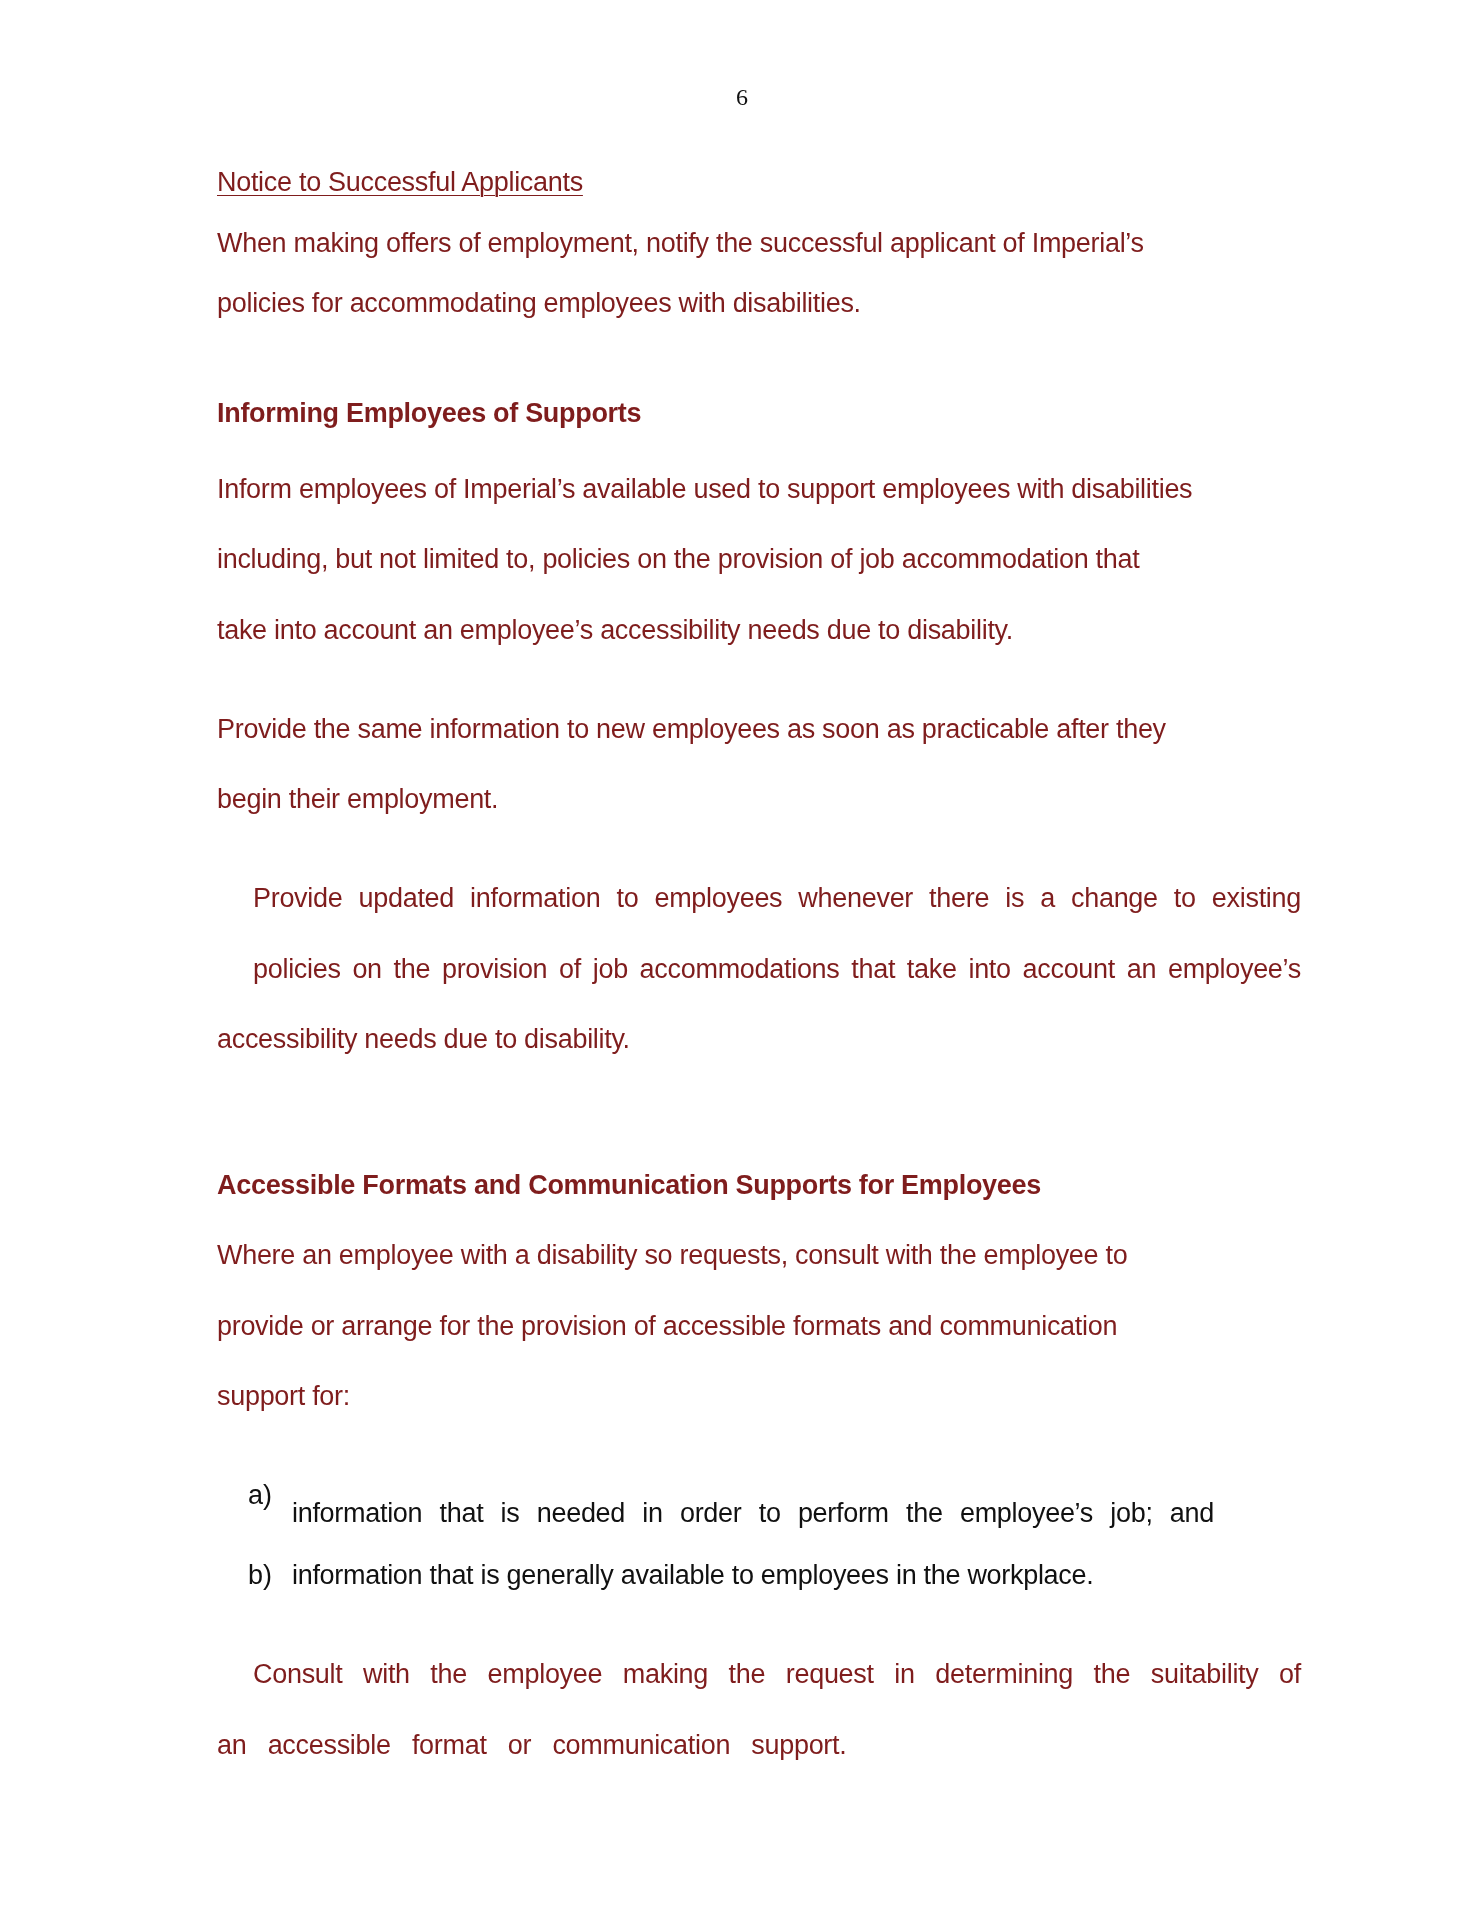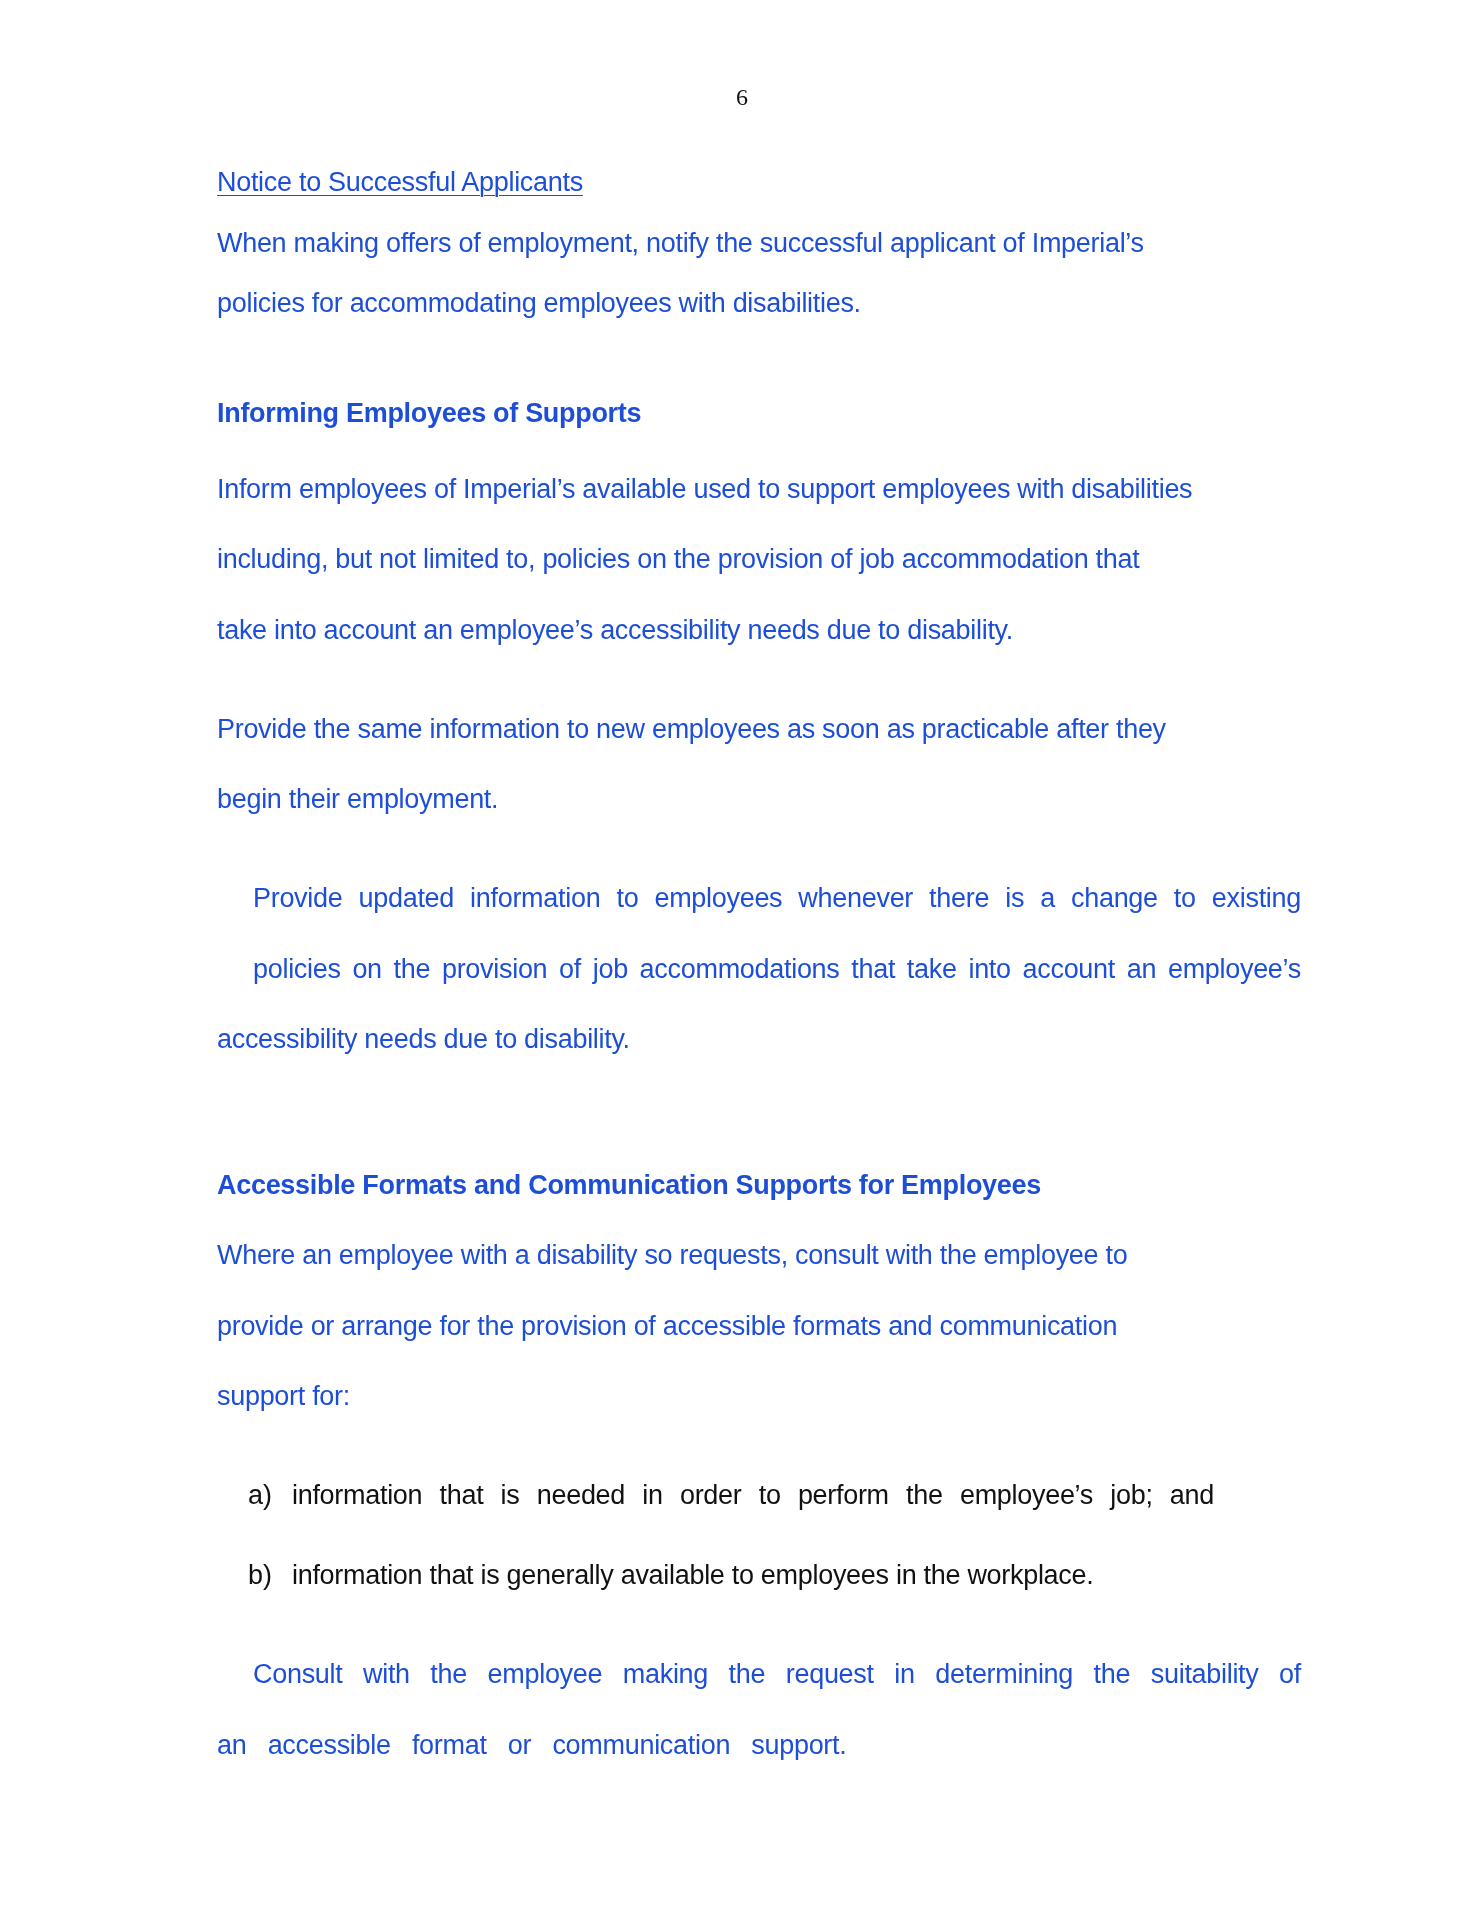--- a/index.html
+++ b/index.html
@@ -1,27 +1,27 @@
 <!DOCTYPE html>
 <html><head>
 <meta charset="utf-8">
 <style>
   html, body { margin: 0; padding: 0; background: #ffffff; }
   body { width: 1484px; height: 1920px; position: relative; overflow: hidden; }
   .page { position: absolute; left: 0; top: 0; width: 1484px; height: 1920px; background: #fff; color: #111; }
   .pagenum { position: absolute; top: 84px; left: 0; width: 1484px; text-align: center;
     font-family: "Liberation Serif", serif; font-size: 24px; color: #111; }
   .line { position: absolute; left: 217px; font-family: "Liberation Sans", sans-serif;
-    font-size: 27px; color: #1d4ed8; white-space: nowrap; letter-spacing: -0.3px; }
+    font-size: 27px; color: #7f1d1d; white-space: nowrap; letter-spacing: -0.3px; }
   .u { text-decoration: underline; text-underline-offset: 4px; text-decoration-thickness: 1px; }
   .b { font-weight: bold; }
   .just { width: 1048px; text-align: justify; text-align-last: justify; white-space: normal; margin-left: 36px; }
   .li-mark { position: absolute; left: 248px; font-family: "Liberation Sans", sans-serif; font-size: 27px; color:#111; }
   .li-text { position: absolute; left: 292px; font-family: "Liberation Sans", sans-serif; font-size: 27px; color:#111; white-space: nowrap; letter-spacing: -0.3px; }
-  .li-just { width: 922px; text-align: justify; text-align-last: justify; white-space: normal; }
+  .li-just { width: 922px; text-align: justify; text-align-last: justify; white-space: normal; margin-top: 18px; }
 </style>
 </head>
 <body>
 
 <div class="page">
   <div class="pagenum">6</div>
 
   <div class="line u" style="top:167px">Notice to Successful Applicants</div>
   <div class="line" style="top:228px">When making offers of employment, notify the successful applicant of Imperial’s</div>
   <div class="line" style="top:288px">policies for accommodating employees with disabilities.</div>

